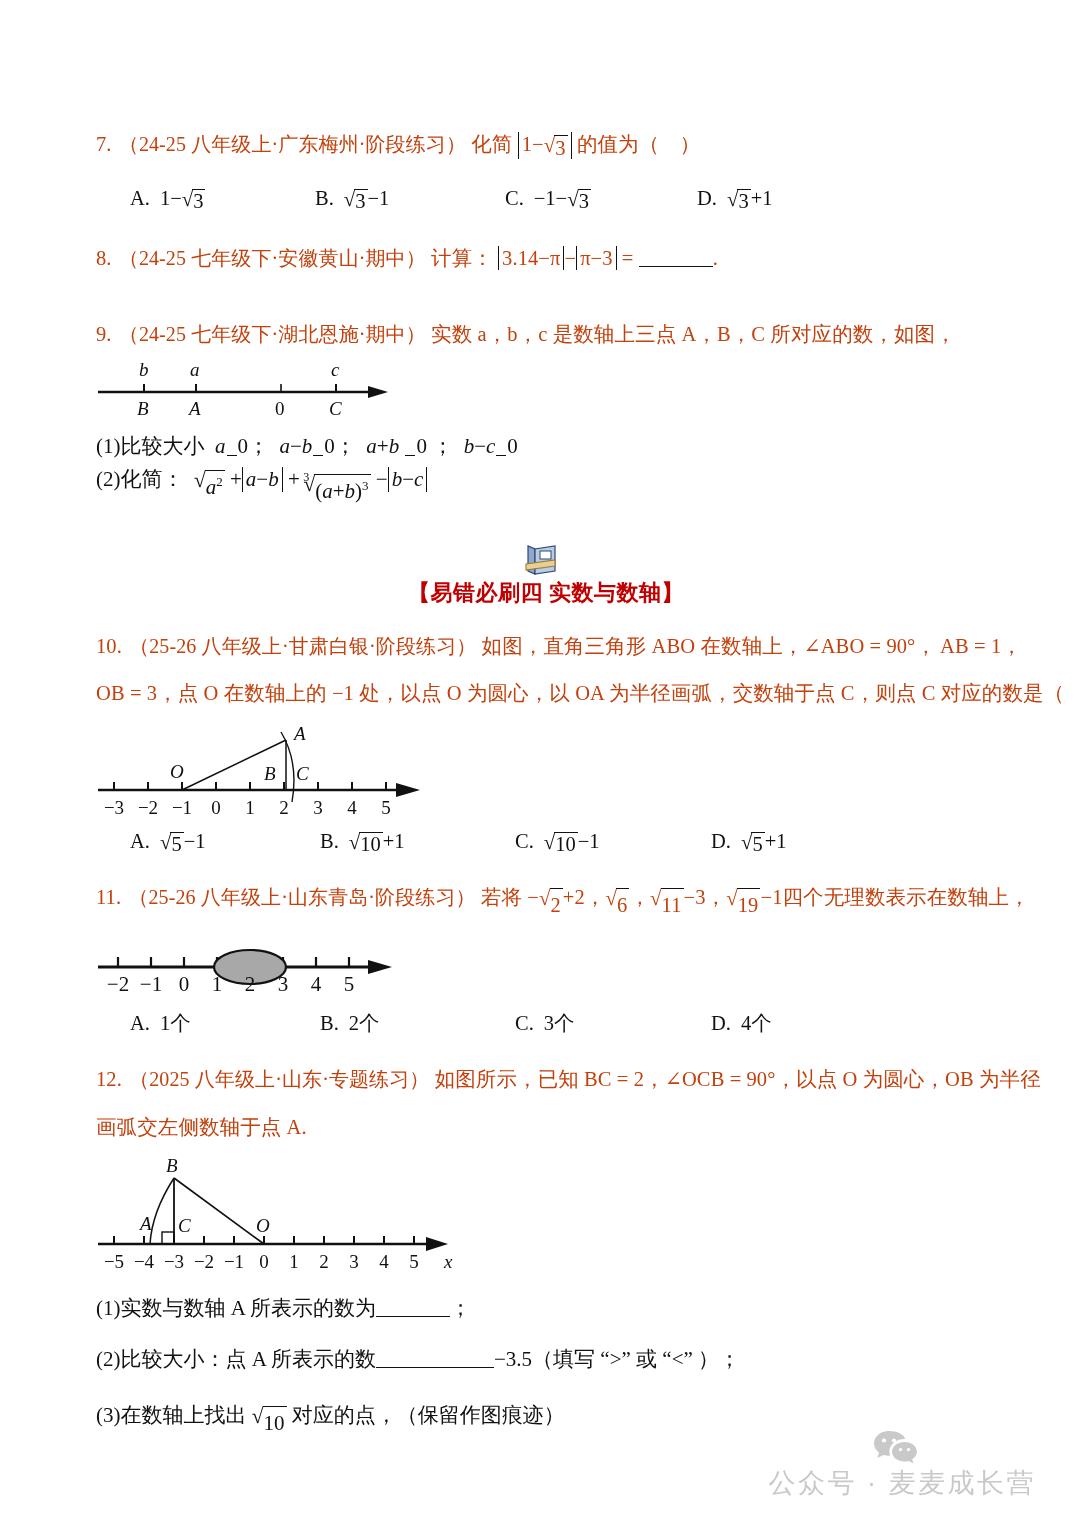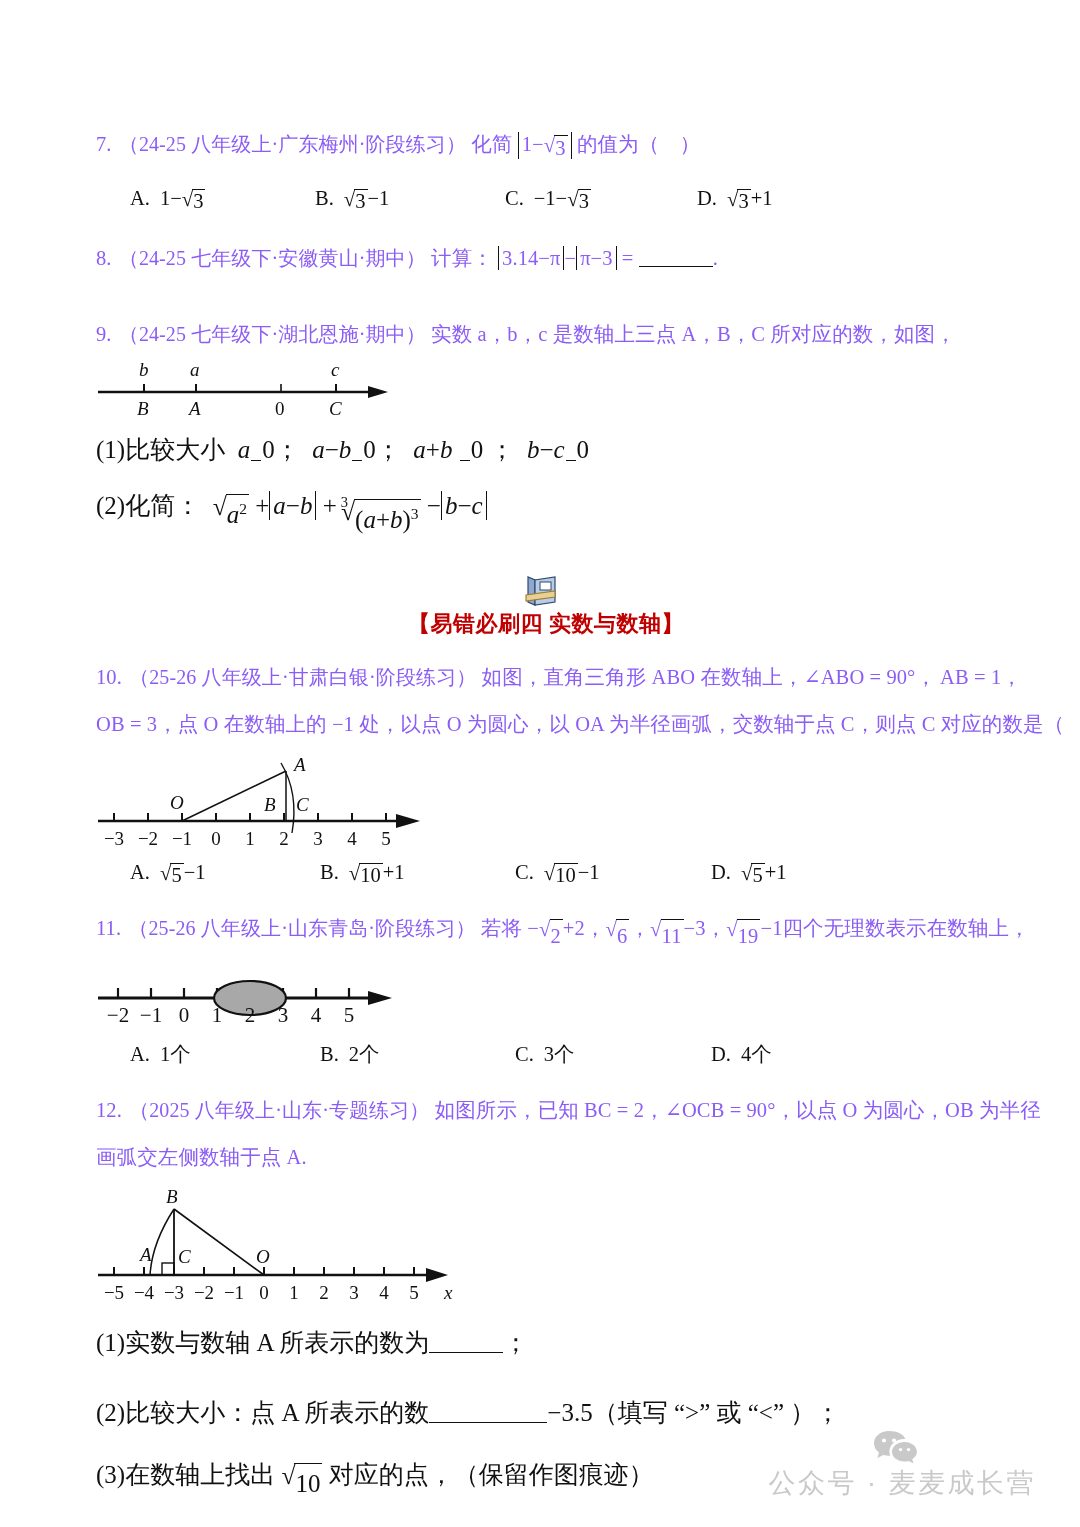--- a/index.html
+++ b/index.html
@@ -26,29 +26,29 @@
     position: absolute;
     left: 96px;
     top: 0;
     width: 900px;
   }
 
   
   .qline {
     font-size: 20.5px;
     line-height: 1.62;
-    color: #8b5cf6;
+    color: #c2410c;
     letter-spacing: 0.1px;
     white-space: nowrap;
   }
   .num { margin-right: 2px; }
   .meta { font-size: 20px; }
   .it { font-style: italic; font-family: "Liberation Serif", serif; }
   .sub-line {
-    font-size: 25px;
+    font-size: 21px;
     line-height: 1.6;
   }
 
   
   .choices {
     display: flex;
     font-size: 20.5px;
     padding-left: 34px;
     align-items: baseline;
   }
@@ -225,21 +225,21 @@
     </div>
 
     <div class="sub-line" style="margin-top:6px">
       <span>(1)比较大小&nbsp;</span>
       <span class="it">a</span><span class="under-s"></span>0；&nbsp;
       <span class="it">a</span>−<span class="it">b</span><span class="under-s"></span>0；&nbsp;
       <span class="it">a</span>+<span class="it">b</span> <span class="under-s"></span>0 ；&nbsp;
       <span class="it">b</span>−<span class="it">c</span><span class="under-s"></span>0
     </div>
 
-    <div class="sub-line" style="margin-top:16px">
+    <div class="sub-line" style="">
       <span>(2)化简：&nbsp;</span>
       <span class="sqrt">
           <span class="radsign">√</span>
           <span class="radicand"><span class="it">a</span><sup class="p">2</sup></span>
         </span>
       <span>+</span><span class="abs"><span class="it">a</span>−<span class="it">b</span></span>
       <span>+</span><span class="sqrt">
           <span class="idx">3</span>
           <span class="radsign">√</span>
           <span class="radicand">(<span class="it">a</span>+<span class="it">b</span>)<sup class="p">3</sup></span>
@@ -455,21 +455,21 @@
           <text x="82" y="82">C</text>
           <text x="160" y="82">O</text>
         </g>
       </svg>
     </div>
 
     <div class="sub-line" style="margin-top:10px">
       <span>(1)</span><span>实数与数轴 A 所表示的数为</span><span class="blankline m"></span><span>；</span>
     </div>
 
-    <div class="sub-line" style="margin-top:30px">
+    <div class="sub-line" style="margin-top:18px">
       <span>(2)</span><span>比较大小：点 A 所表示的数</span><span class="blankline l"></span><span>−3.5（填写 “&gt;” 或 “&lt;” ）；</span>
     </div>
 
     <div class="sub-line" style="margin-top:22px">
       <span>(3)在数轴上找出&nbsp;</span><span class="sqrt">
           <span class="radsign">√</span>
           <span class="radicand">10</span>
         </span><span>&nbsp;对应的点，（保留作图痕迹）</span>
     </div>
 

